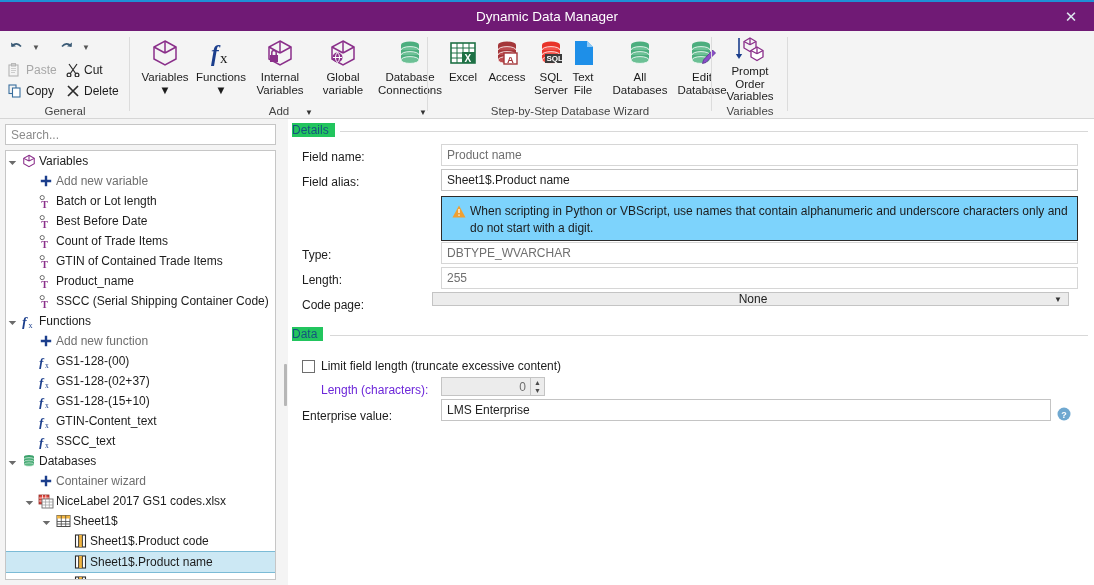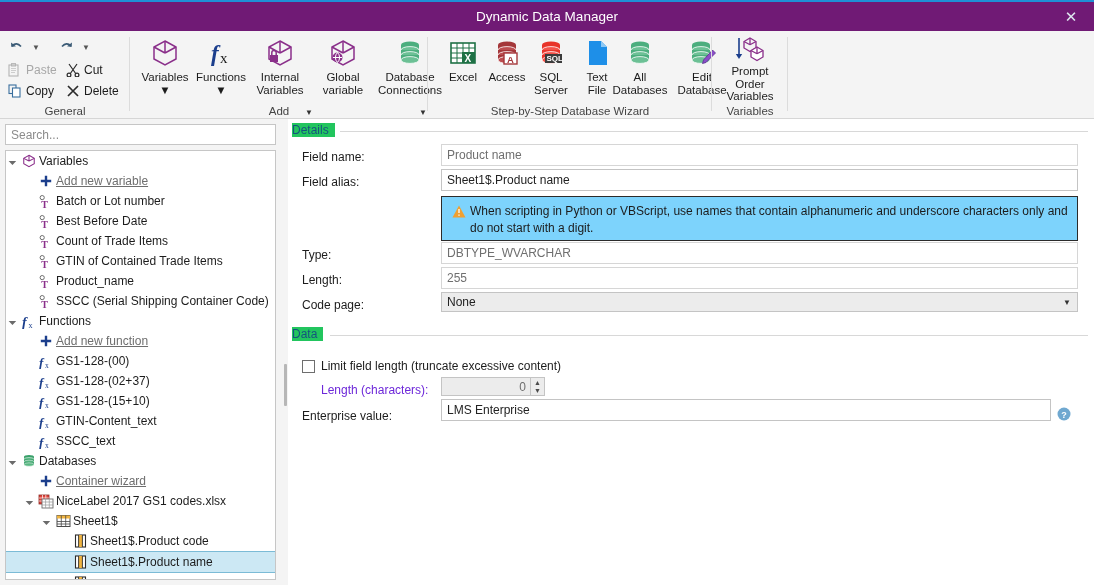--- a/index.html
+++ b/index.html
@@ -87,21 +87,21 @@
     overflow: hidden;
   }
   .trow {
     position: relative; height: 20px; display: flex; align-items: center;
     white-space: nowrap; font-size: 12px; cursor: pointer;
   }
   .trow.sel { background: #cce8f4; border-top: 1px solid #7bbbd6; border-bottom: 1px solid #7bbbd6; }
   .trow .exp { width: 13px; text-align: center; font-size: 8px; color:#6b6b6b; flex:none; }
   .trow .ti { width: 20px; flex: none; display: flex; align-items: center; justify-content: center; }
   .trow .tx { color: #1c1c1c; }
-  .trow .tx.muted { color: #6e6e6e; text-decoration: underline; }
+  .trow .tx.muted { color: #6e6e6e; }
   .splitter {
     position: absolute; left: 283px; top: 119px; width: 5px; height: 466px;
     background: #f4f4f4; cursor: col-resize;
   }
   .splitter .grip {
     position: absolute; left: 1px; top: 245px; width: 3px; height: 42px;
     background: #b7b7b7; border-radius: 1px;
   }
 
   
@@ -353,21 +353,21 @@
             <rect x="6" y="17" width="18" height="5" fill="#e8342a"></rect>
             <ellipse cx="15" cy="22" rx="9" ry="3.4" fill="#f4534a" stroke="#fff" stroke-width="0.8"></ellipse>
             <rect x="9" y="16" width="17" height="9" fill="#3b3b3b"></rect>
             <text x="10.5" y="23" font-family="Liberation Sans, sans-serif" font-size="8" font-weight="bold" fill="#fff">SQL</text>
           </svg>
         </div>
         <div class="lbl" style="white-space:pre-line;">SQL
 Server</div>
       </div>
 
-      <div class="bigbtn" style="left:140px;">
+      <div class="bigbtn" style="left:126px;">
         <div class="ico">
           <svg width="30" height="30" viewBox="0 0 30 30">
             <path d="M7 3 H19 L25 9 V27 H7 Z" fill="#1e8fe8"></path>
             <path d="M19 3 V9 H25 Z" fill="#8fc9f5"></path>
           </svg>
         </div>
         <div class="lbl" style="white-space:pre-line;">Text
 File</div>
       </div>
 
@@ -454,21 +454,21 @@
           <span class="tx muted">Add new variable</span>
         </div>
         <div class="trow" style="padding-left: 17px;">
           <span class="exp"></span>
           <span class="ti">
             <svg width="16" height="15" viewBox="0 0 16 15">
               <circle cx="4.2" cy="3.6" r="2.1" fill="none" stroke="#6e6e6e" stroke-width="1"></circle>
               <text x="3.2" y="13.5" font-family="Liberation Serif, serif" font-size="10" font-weight="bold" fill="#8a2f8a">T</text>
             </svg>
           </span>
-          <span class="tx">Batch or Lot number</span>
+          <span class="tx">Batch or Lot length</span>
         </div>
         <div class="trow" style="padding-left: 17px;">
           <span class="exp"></span>
           <span class="ti">
             <svg width="16" height="15" viewBox="0 0 16 15">
               <circle cx="4.2" cy="3.6" r="2.1" fill="none" stroke="#6e6e6e" stroke-width="1"></circle>
               <text x="3.2" y="13.5" font-family="Liberation Serif, serif" font-size="10" font-weight="bold" fill="#8a2f8a">T</text>
             </svg>
           </span>
           <span class="tx">Best Before Date</span>
@@ -689,21 +689,21 @@
       <div class="wtxt">When scripting in Python or VBScript, use names that contain alphanumeric and underscore characters only and do not start with a digit.</div>
     </div>
 
     <div class="flabel" style="left:14px; top:129px;">Type:</div>
     <div class="tbox ro" style="left:153px; top:123px; width:637px; height:22px;">DBTYPE_WVARCHAR</div>
 
     <div class="flabel" style="left:14px; top:154px;">Length:</div>
     <div class="tbox ro" style="left:153px; top:148px; width:637px; height:22px;">255</div>
 
     <div class="flabel" style="left:14px; top:179px;">Code page:</div>
-    <div class="combo" style="left:153px; top:173px; width:637px; height:20px;">
+    <div class="combo" style="left:144px; top:173px; width:637px; height:14px;justify-content:center;">
       <span>None</span>
       <span class="carr">▼</span>
     </div>
 
     <div class="grp-title" style="left:4px; top:208px;">Data</div>
     <div class="grp-line" style="left:42px; top:216px; width:758px;"></div>
 
     <div class="chk" style="left:14px; top:241px;"></div>
     <div class="flabel" style="left:33px; top:240px;">Limit field length (truncate excessive content)</div>
 

